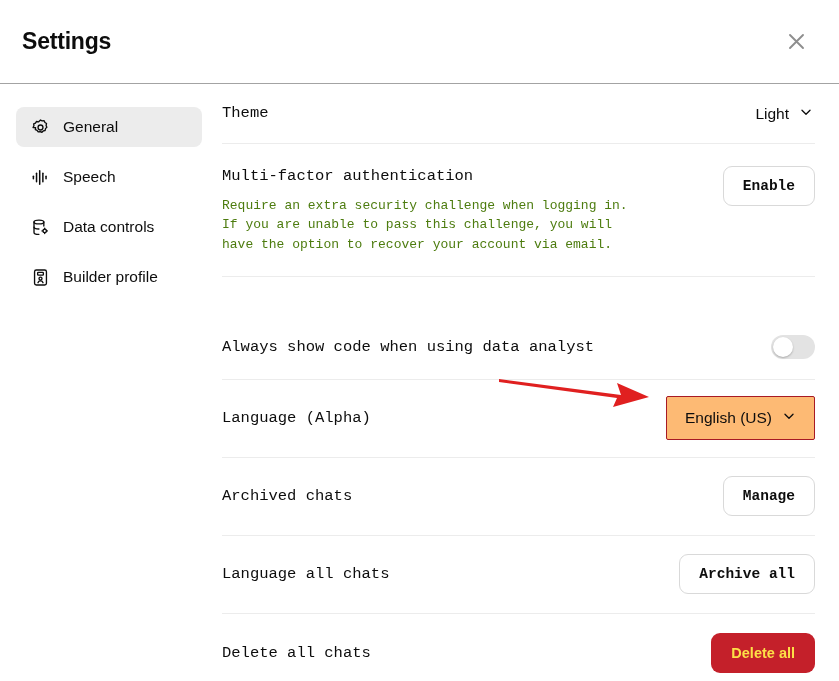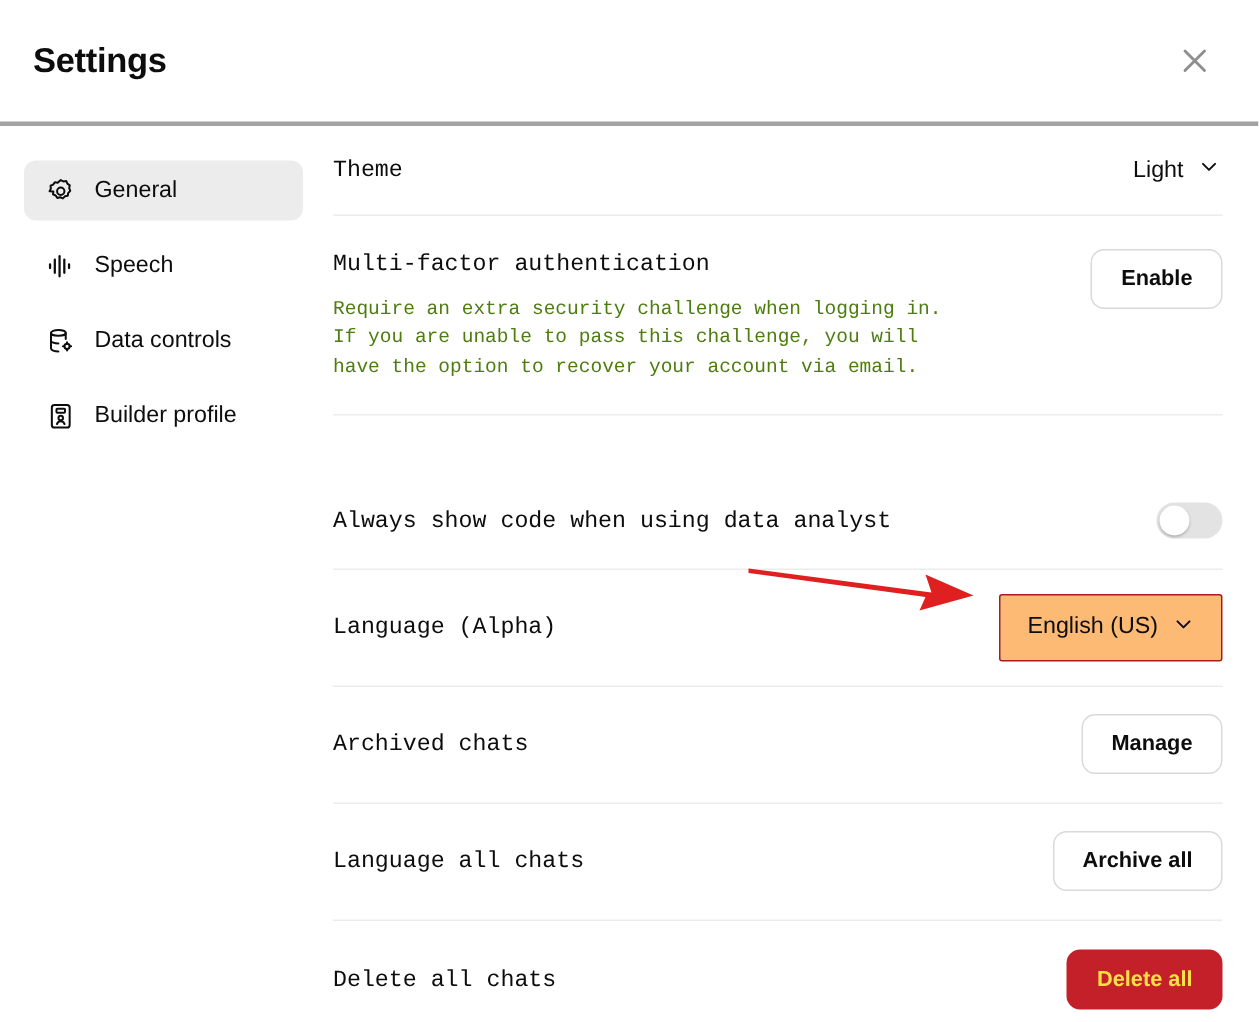--- a/index.html
+++ b/index.html
@@ -13,21 +13,21 @@
     font-family: "Liberation Sans", sans-serif;
     color: #0d0d0d;
     overflow: hidden;
     position: relative;
   }
 
   
   .dialog-header {
     height: 84px;
     box-sizing: border-box;
-    border-bottom: 3px solid #a3a3a3;
+    border-bottom: 1px solid #a3a3a3;
     display: flex;
     align-items: center;
     justify-content: space-between;
     padding: 0 22px 0 22px;
     position: relative;
   }
   .dialog-title {
     font-size: 23px;
     font-weight: 700;
     letter-spacing: -0.2px;
@@ -148,21 +148,21 @@
     color: #0d0d0d;
     background: transparent;
     border: none;
     cursor: pointer;
     padding: 4px 2px;
     font-family: inherit;
   }
   .chev { display: block; }
 
   .btn-outline {
-    font-family: Liberation Sans, sans-serif;
+    font-family: Liberation Mono, monospace;
     font-size: 14.5px;
     font-weight: 600;
     color: #0d0d0d;
     background: #ffffff;
     border: 1px solid #d9d9d9;
     border-radius: 9px;
     padding: 11px 19px;
     cursor: pointer;
     white-space: nowrap;
     margin-left: 28px;

